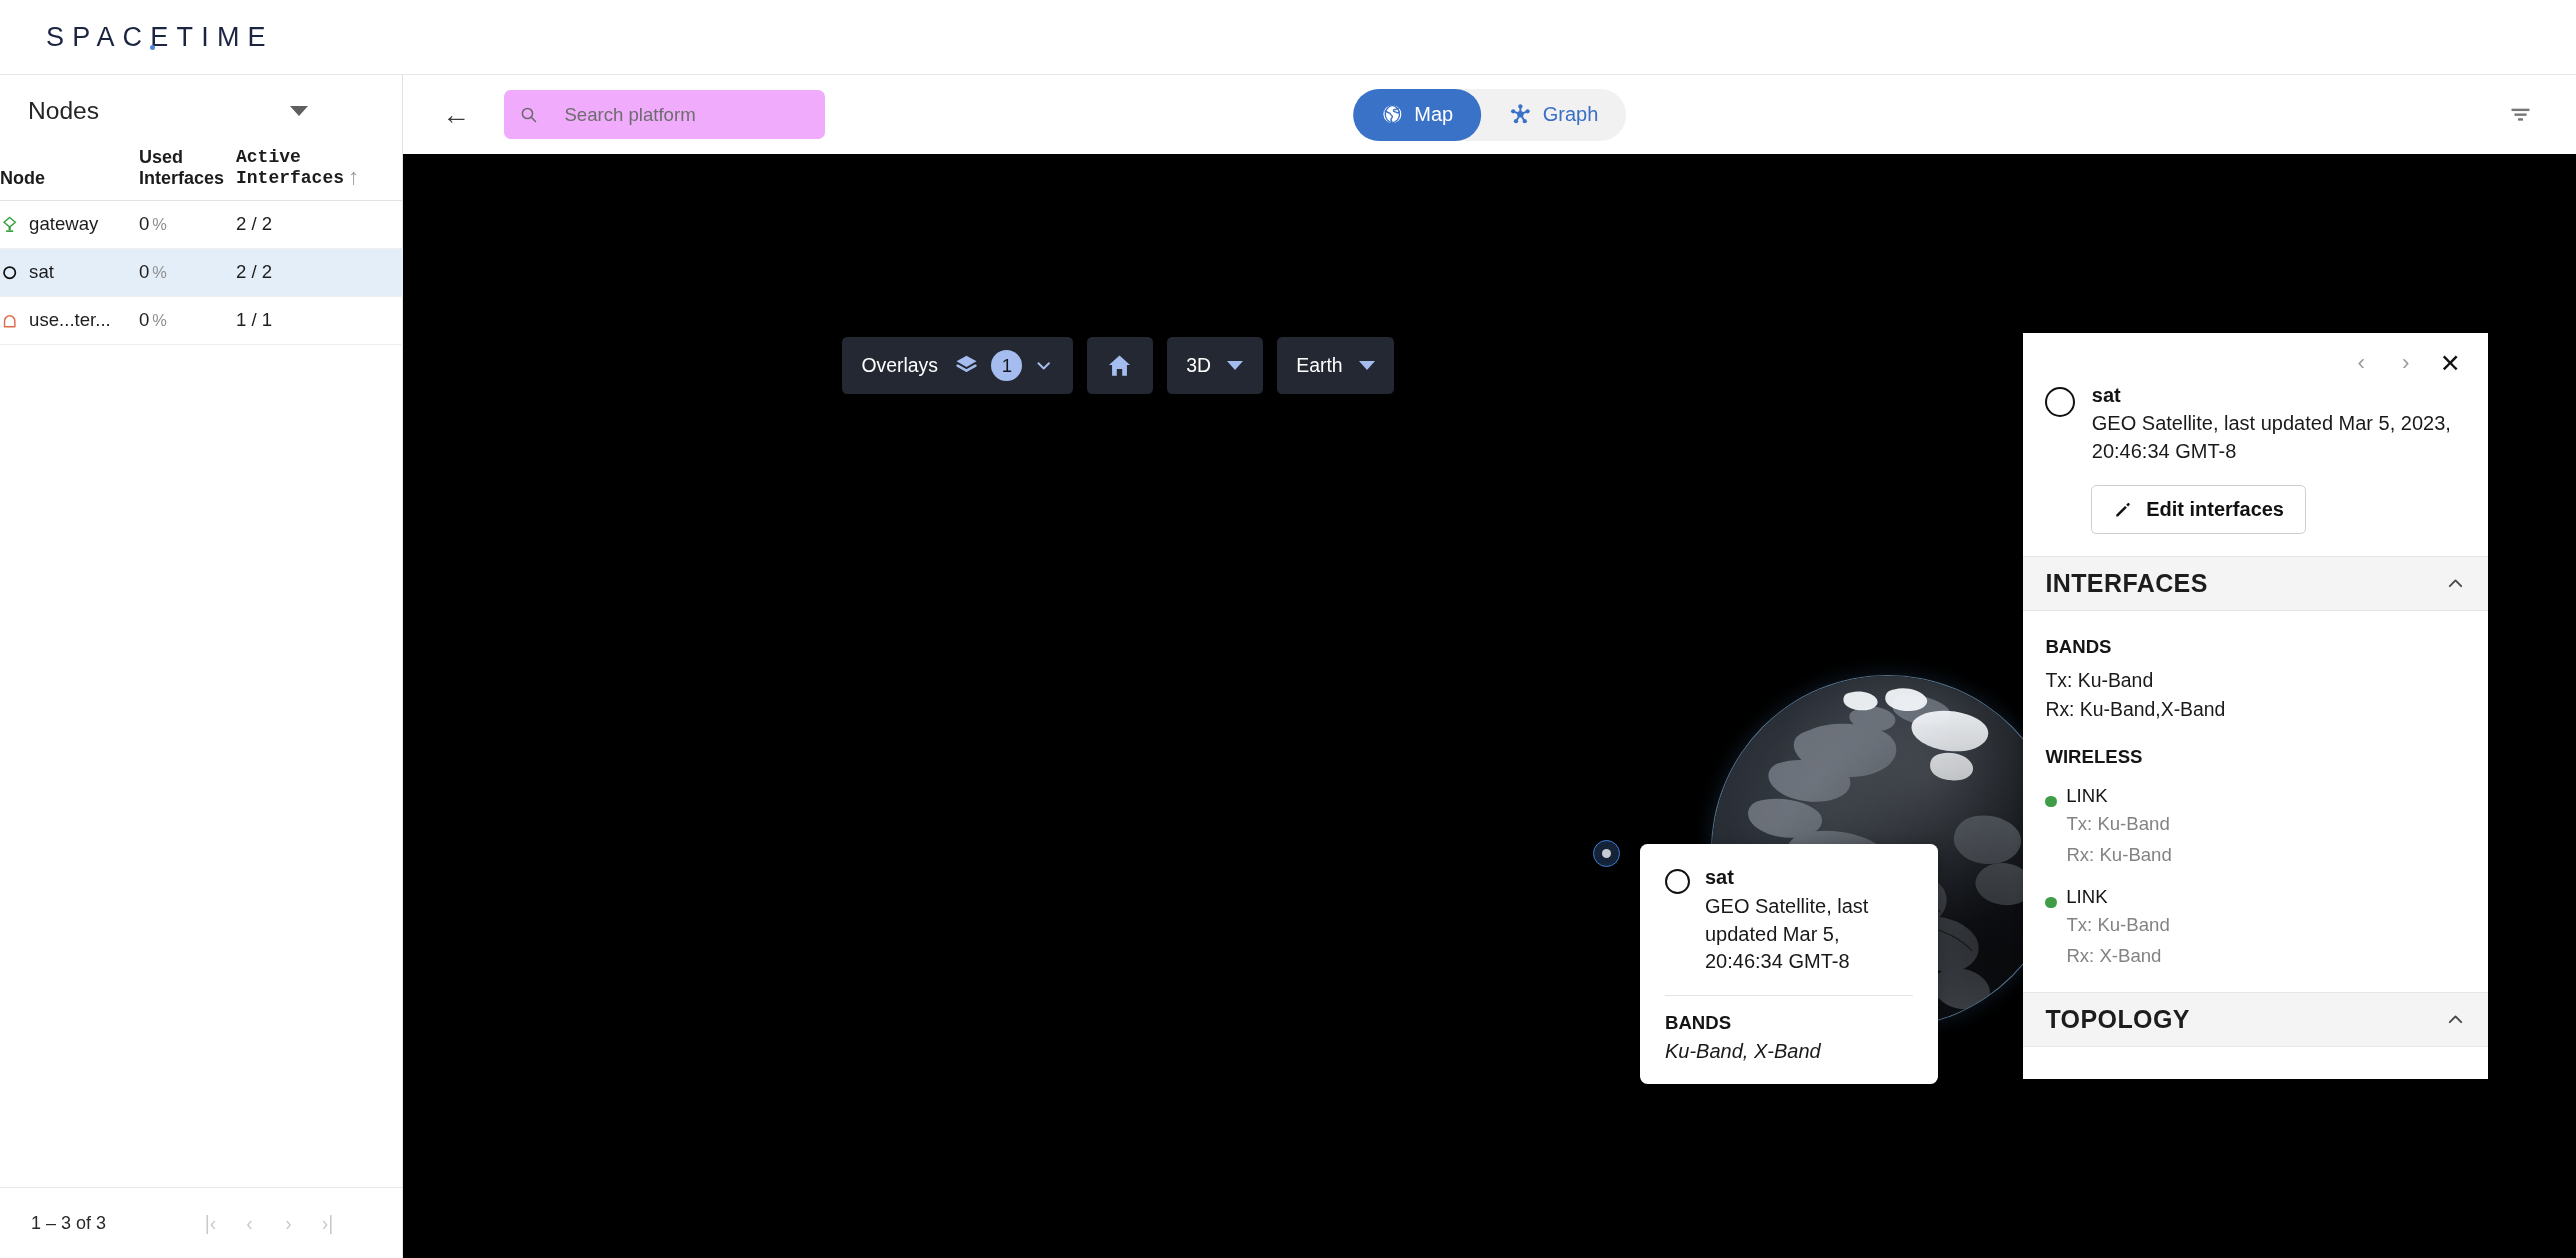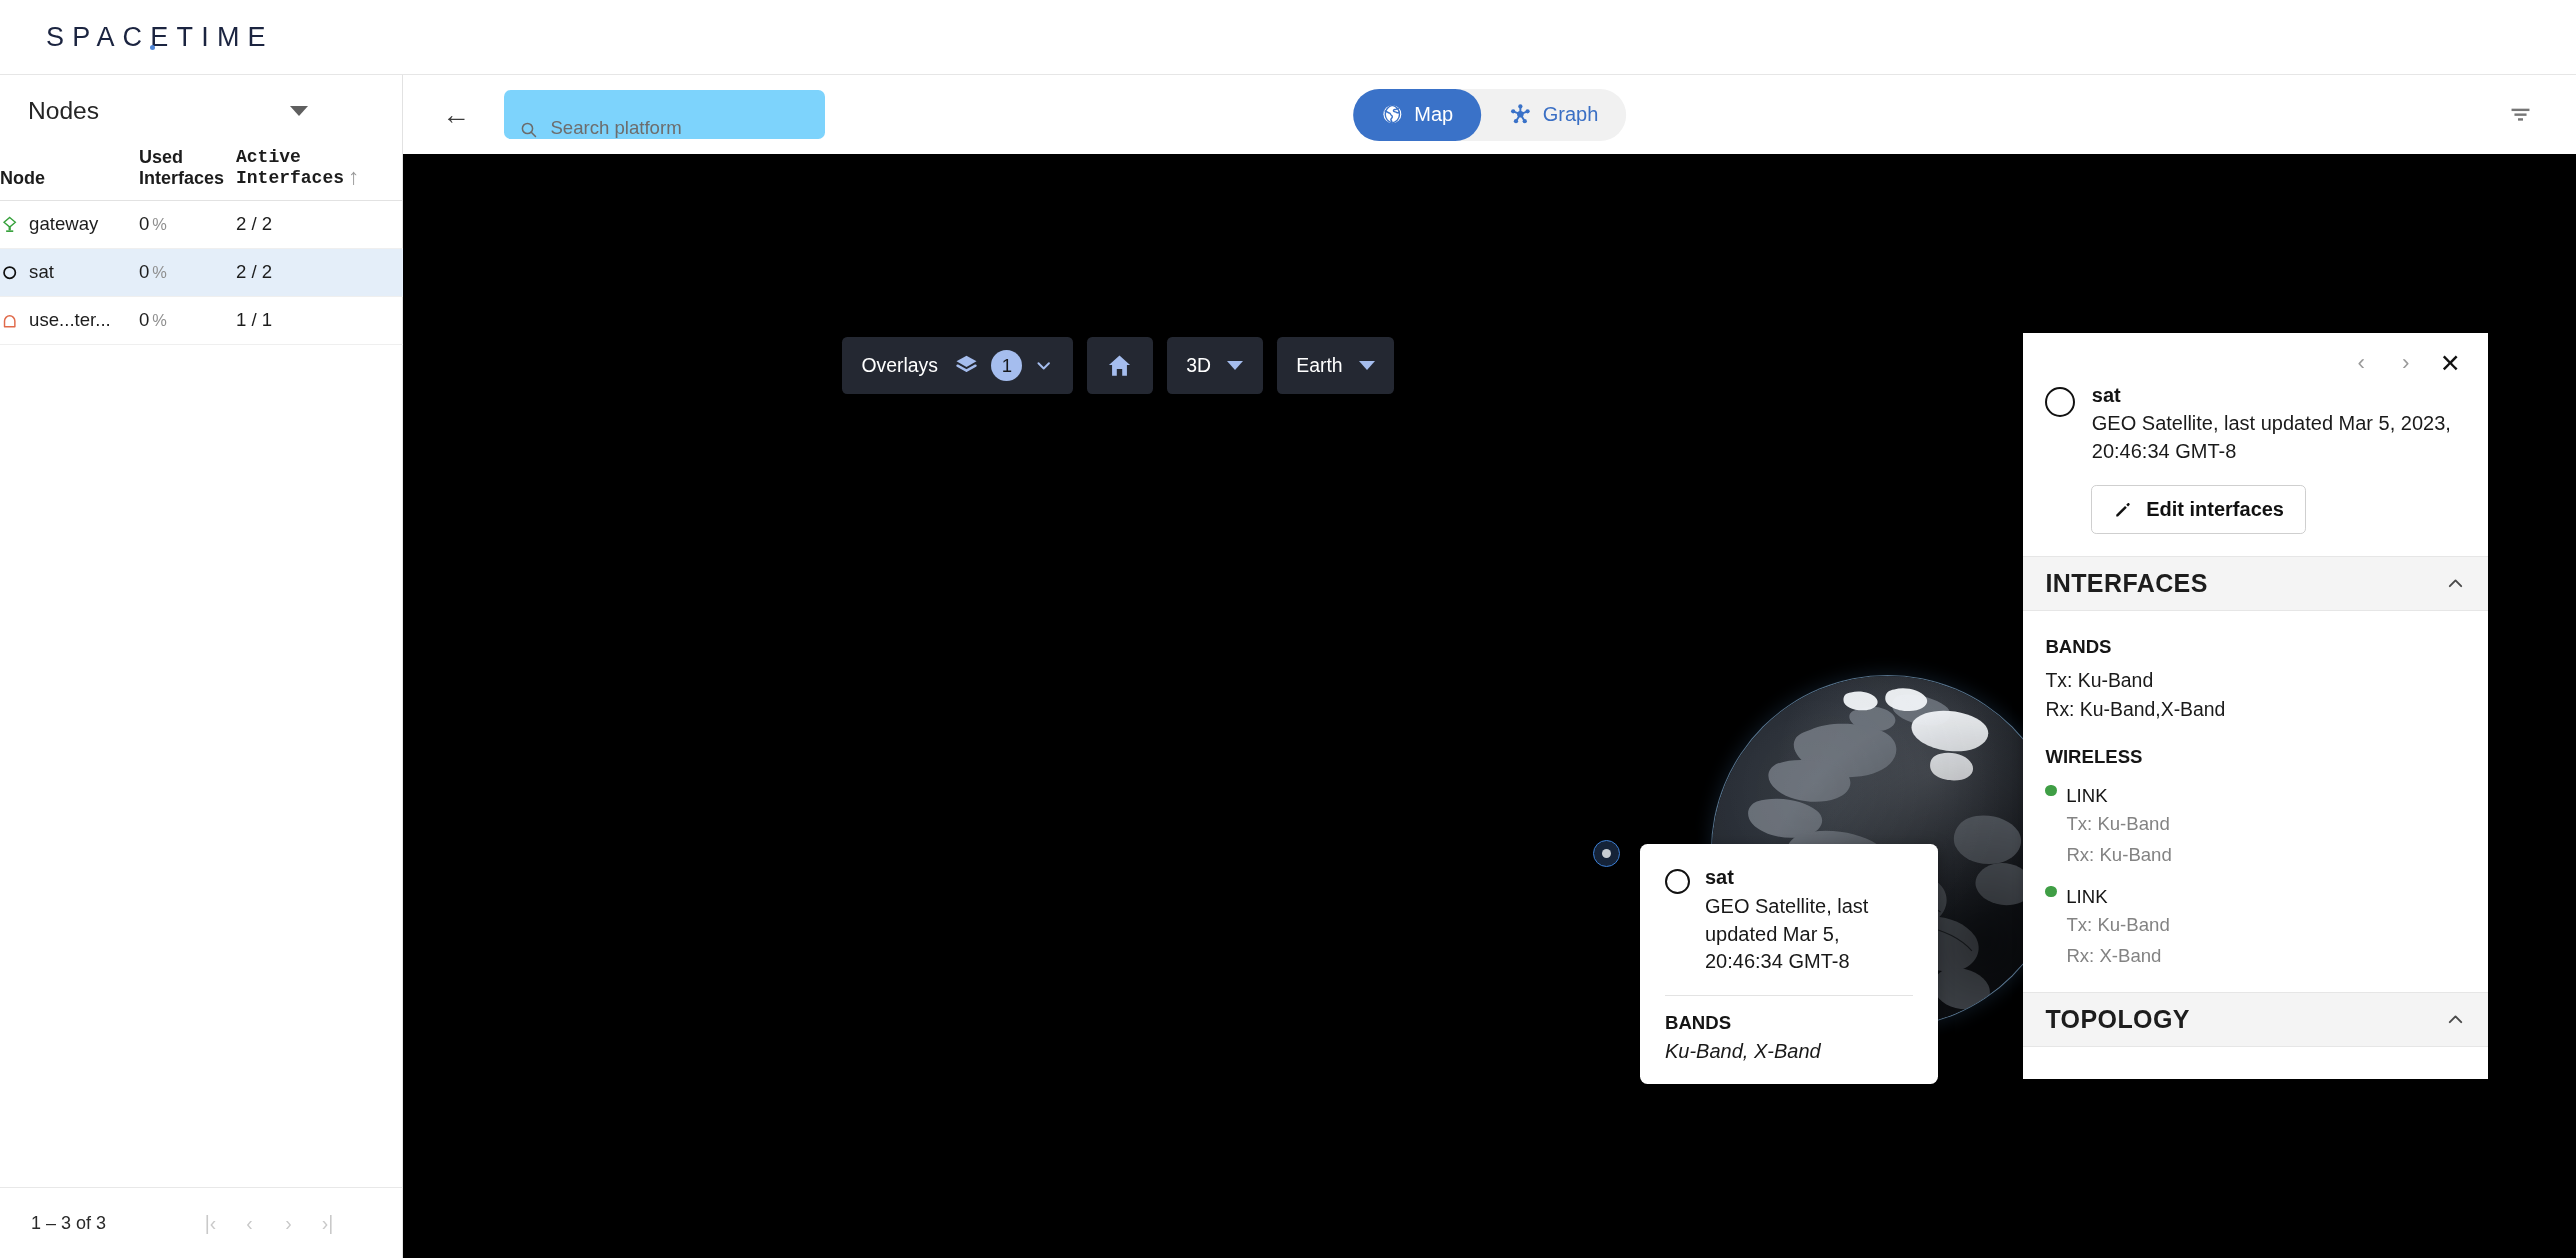--- a/index.html
+++ b/index.html
@@ -87,22 +87,22 @@
   .main { flex:1 1 auto; display:flex; flex-direction:column; min-width:0; }
   .topbar {
     height:79px; flex:0 0 79px; background:#fff; display:flex; align-items:center;
     padding:0 33px 0 33px; position:relative;
   }
   .back-arrow {
     width:40px; height:40px; display:flex; align-items:center; justify-content:center;
     color:#3c3c3c; font-size:28px; line-height:1; margin-right:28px;
   }
   .search {
-    width:321px; height:49px; background:#7dd3fc; border-radius:6.7px;
-    display:flex; align-items:flex-end; padding:0 15px; gap:12px;
+    width:321px; height:49px; background:#f0abfc; border-radius:6.7px;
+    display:flex; align-items:center; padding:0 15px; gap:26px;
   }
   .search-icon { width:19.4px; height:19.4px; flex:0 0 19.4px; }
   .search-input {
     border:0; outline:0; background:transparent; font-size:18.6px;
     color:#6b6b6b; width:100%; font-family:"Liberation Sans", sans-serif;
   }
   .search-input::placeholder { color:#6d6d6d; }
 
   .viewtoggle {
     position:absolute; left:50%; transform:translateX(-50%);
@@ -218,21 +218,21 @@
     background:#f4f4f4; border-top:0.7px solid #e6e6e6; border-bottom:0.7px solid #e6e6e6;
     height:55px; display:flex; align-items:center; justify-content:space-between;
     padding:0 22.4px; flex:0 0 55px;
   }
   .sec-title { font-size:25px; font-weight:700; letter-spacing:0.4px; color:#1d1d1d; }
   .chev-up { width:21px; height:21px; }
   .sec-body { padding:25px 22.4px 22.4px 22.4px; }
   .b-h { font-size:18.6px; font-weight:700; color:#151515; margin-bottom:7.5px; }
   .b-v { font-size:19.4px; color:#1a1a1a; line-height:1.5; }
   .w-h { font-size:18.6px; font-weight:700; color:#151515; margin:22.4px 0 10.4px 0; }
-  .link-row { display:flex; align-items:flex-start; gap:9.7px; margin-top:17px; }
+  .link-row { display:flex; align-items:flex-end; gap:9.7px; margin-top:17px; }
   .dot-green { width:11.2px; height:11.2px; border-radius:50%; background:#3f9e45; flex:0 0 11.2px; }
   .link-name { font-size:18.6px; color:#141414; }
   .link-sub { font-size:18.6px; color:#838383; line-height:1.5; padding-left:21px; margin-top:3px; }
 
   .topo-body { flex:1 1 auto; position:relative; overflow:hidden; }
 </style>
 </head>
 <body>
 
 <div class="app">

